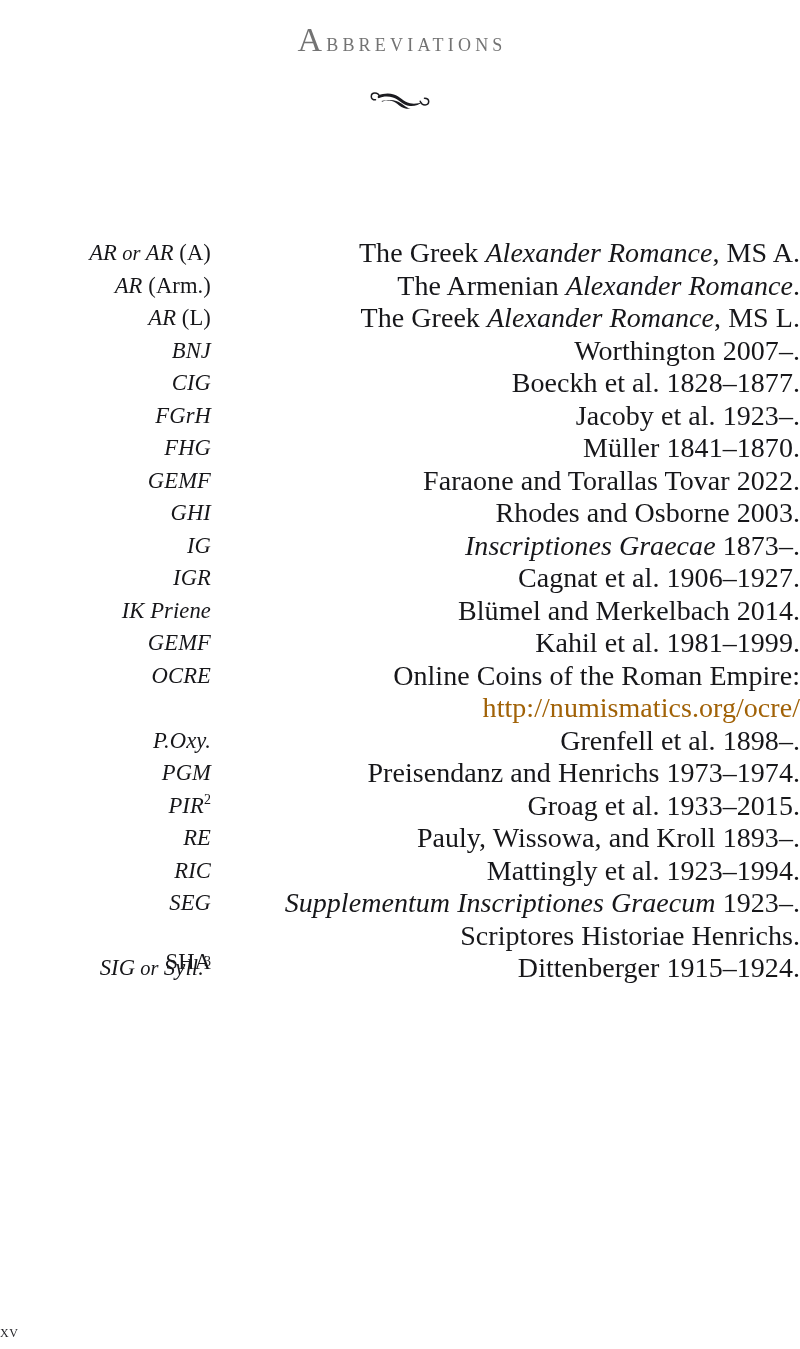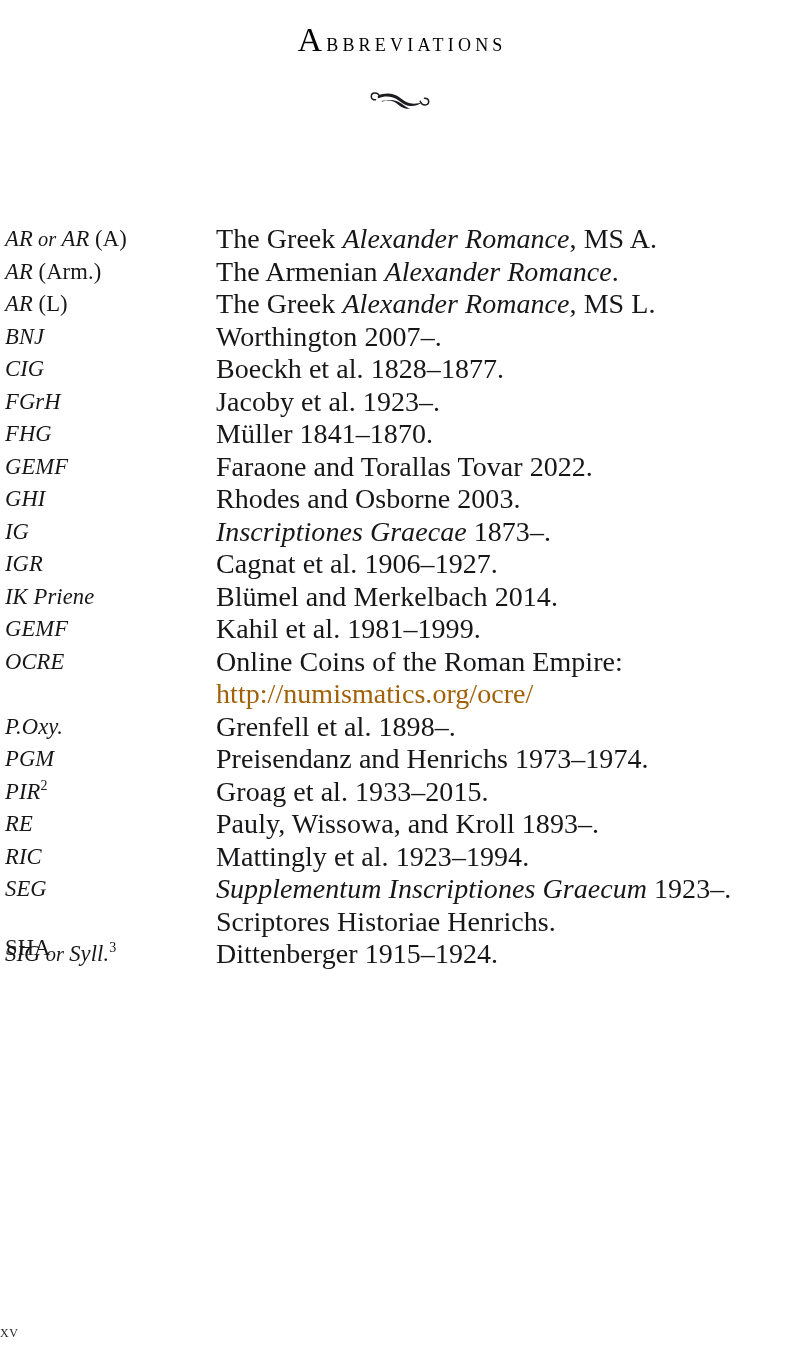--- a/index.html
+++ b/index.html
@@ -28,21 +28,21 @@
     position: absolute;
     left: 0;
     top: 2px;
     width: 800px;
     text-align: center;
     font-family: "Liberation Serif", "DejaVu Serif", serif;
     font-size: 30px;
     line-height: 36px;
     font-weight: 400;
     letter-spacing: 4.2px;
-    color: #000000;
+    color: #737373;
     font-variant: small-caps;
     text-indent: 4px;
     white-space: nowrap;
   }
   .page-title .cap-first {
     font-size: 34px;
     letter-spacing: 4.2px;
   }
   .page-title .rest {
     font-size: 25.5px;
@@ -57,22 +57,23 @@
     width: 800px;
     text-align: center;
     line-height: 0;
   }
   .ornament svg { display: inline-block; }
 
   
   .abbrev-list {
     position: absolute;
     left: 5px;
-    top: 223px;
+    top: 237px;
     width: 795px;
+    text-align: right;
   }
   .abbrev-row {
     position: relative;
     min-height: 32.5px;
     font-size: 22.6px;
     line-height: 32.5px;
   }
   .abbrev-term {
     position: absolute;
     left: 0;

